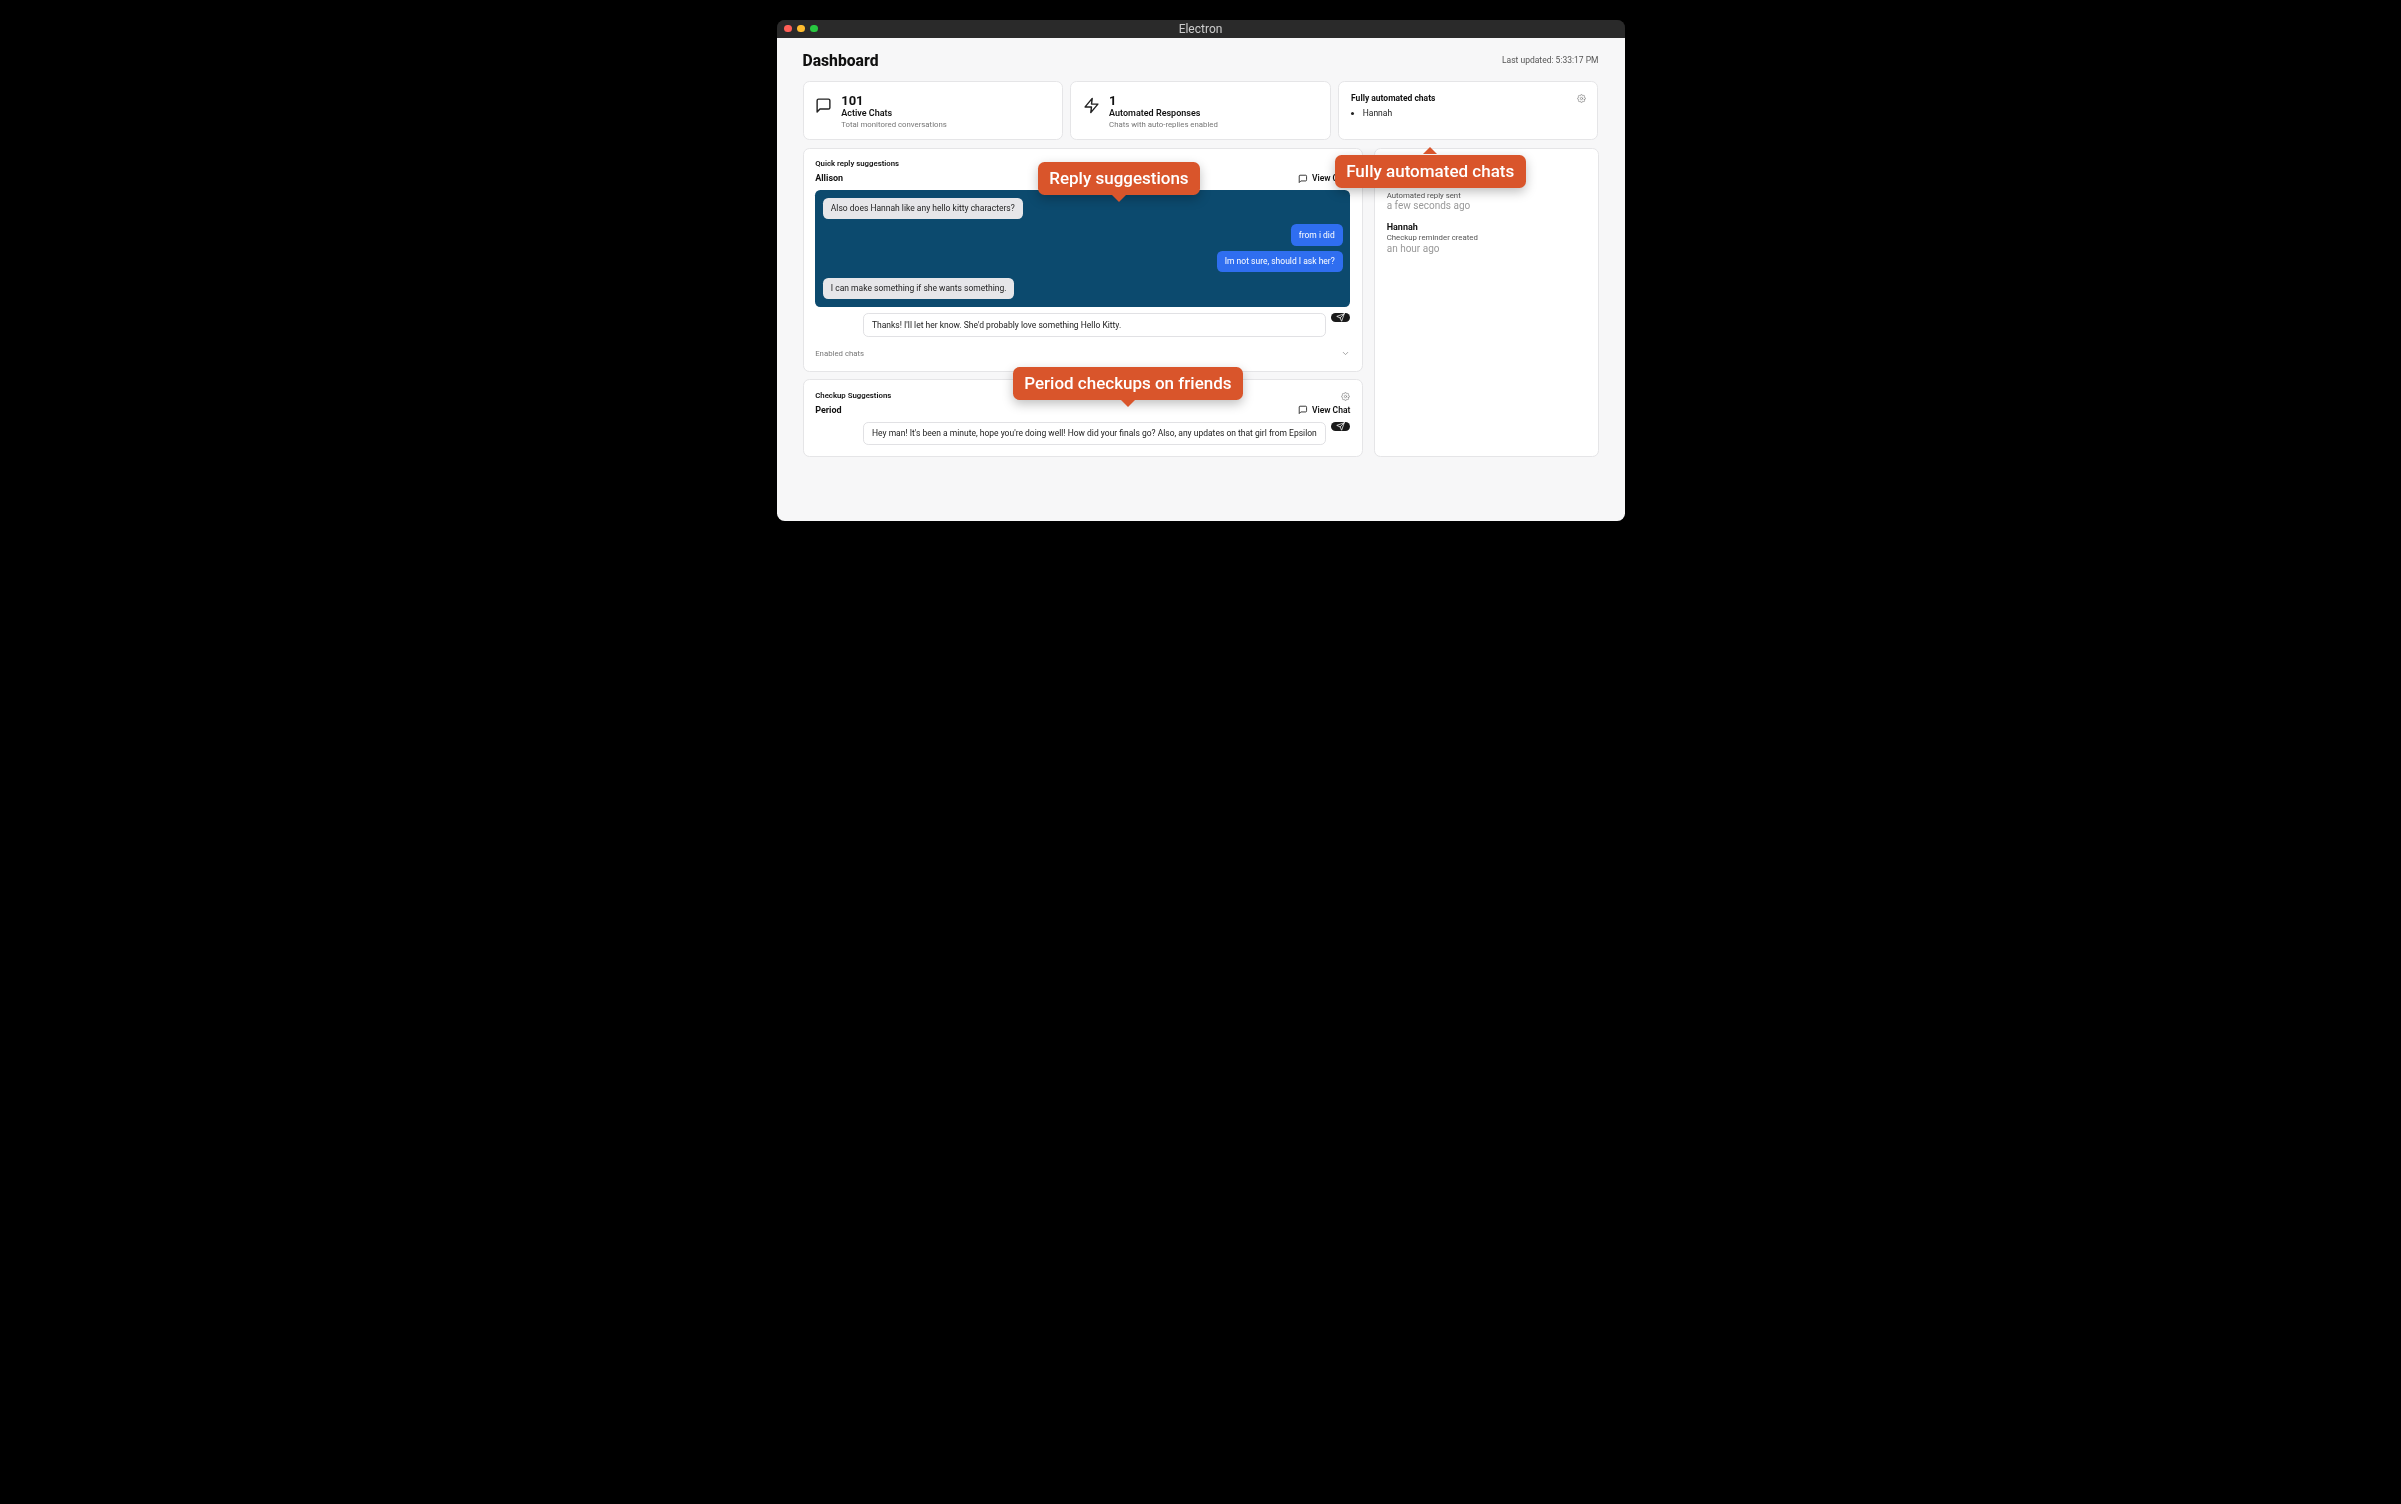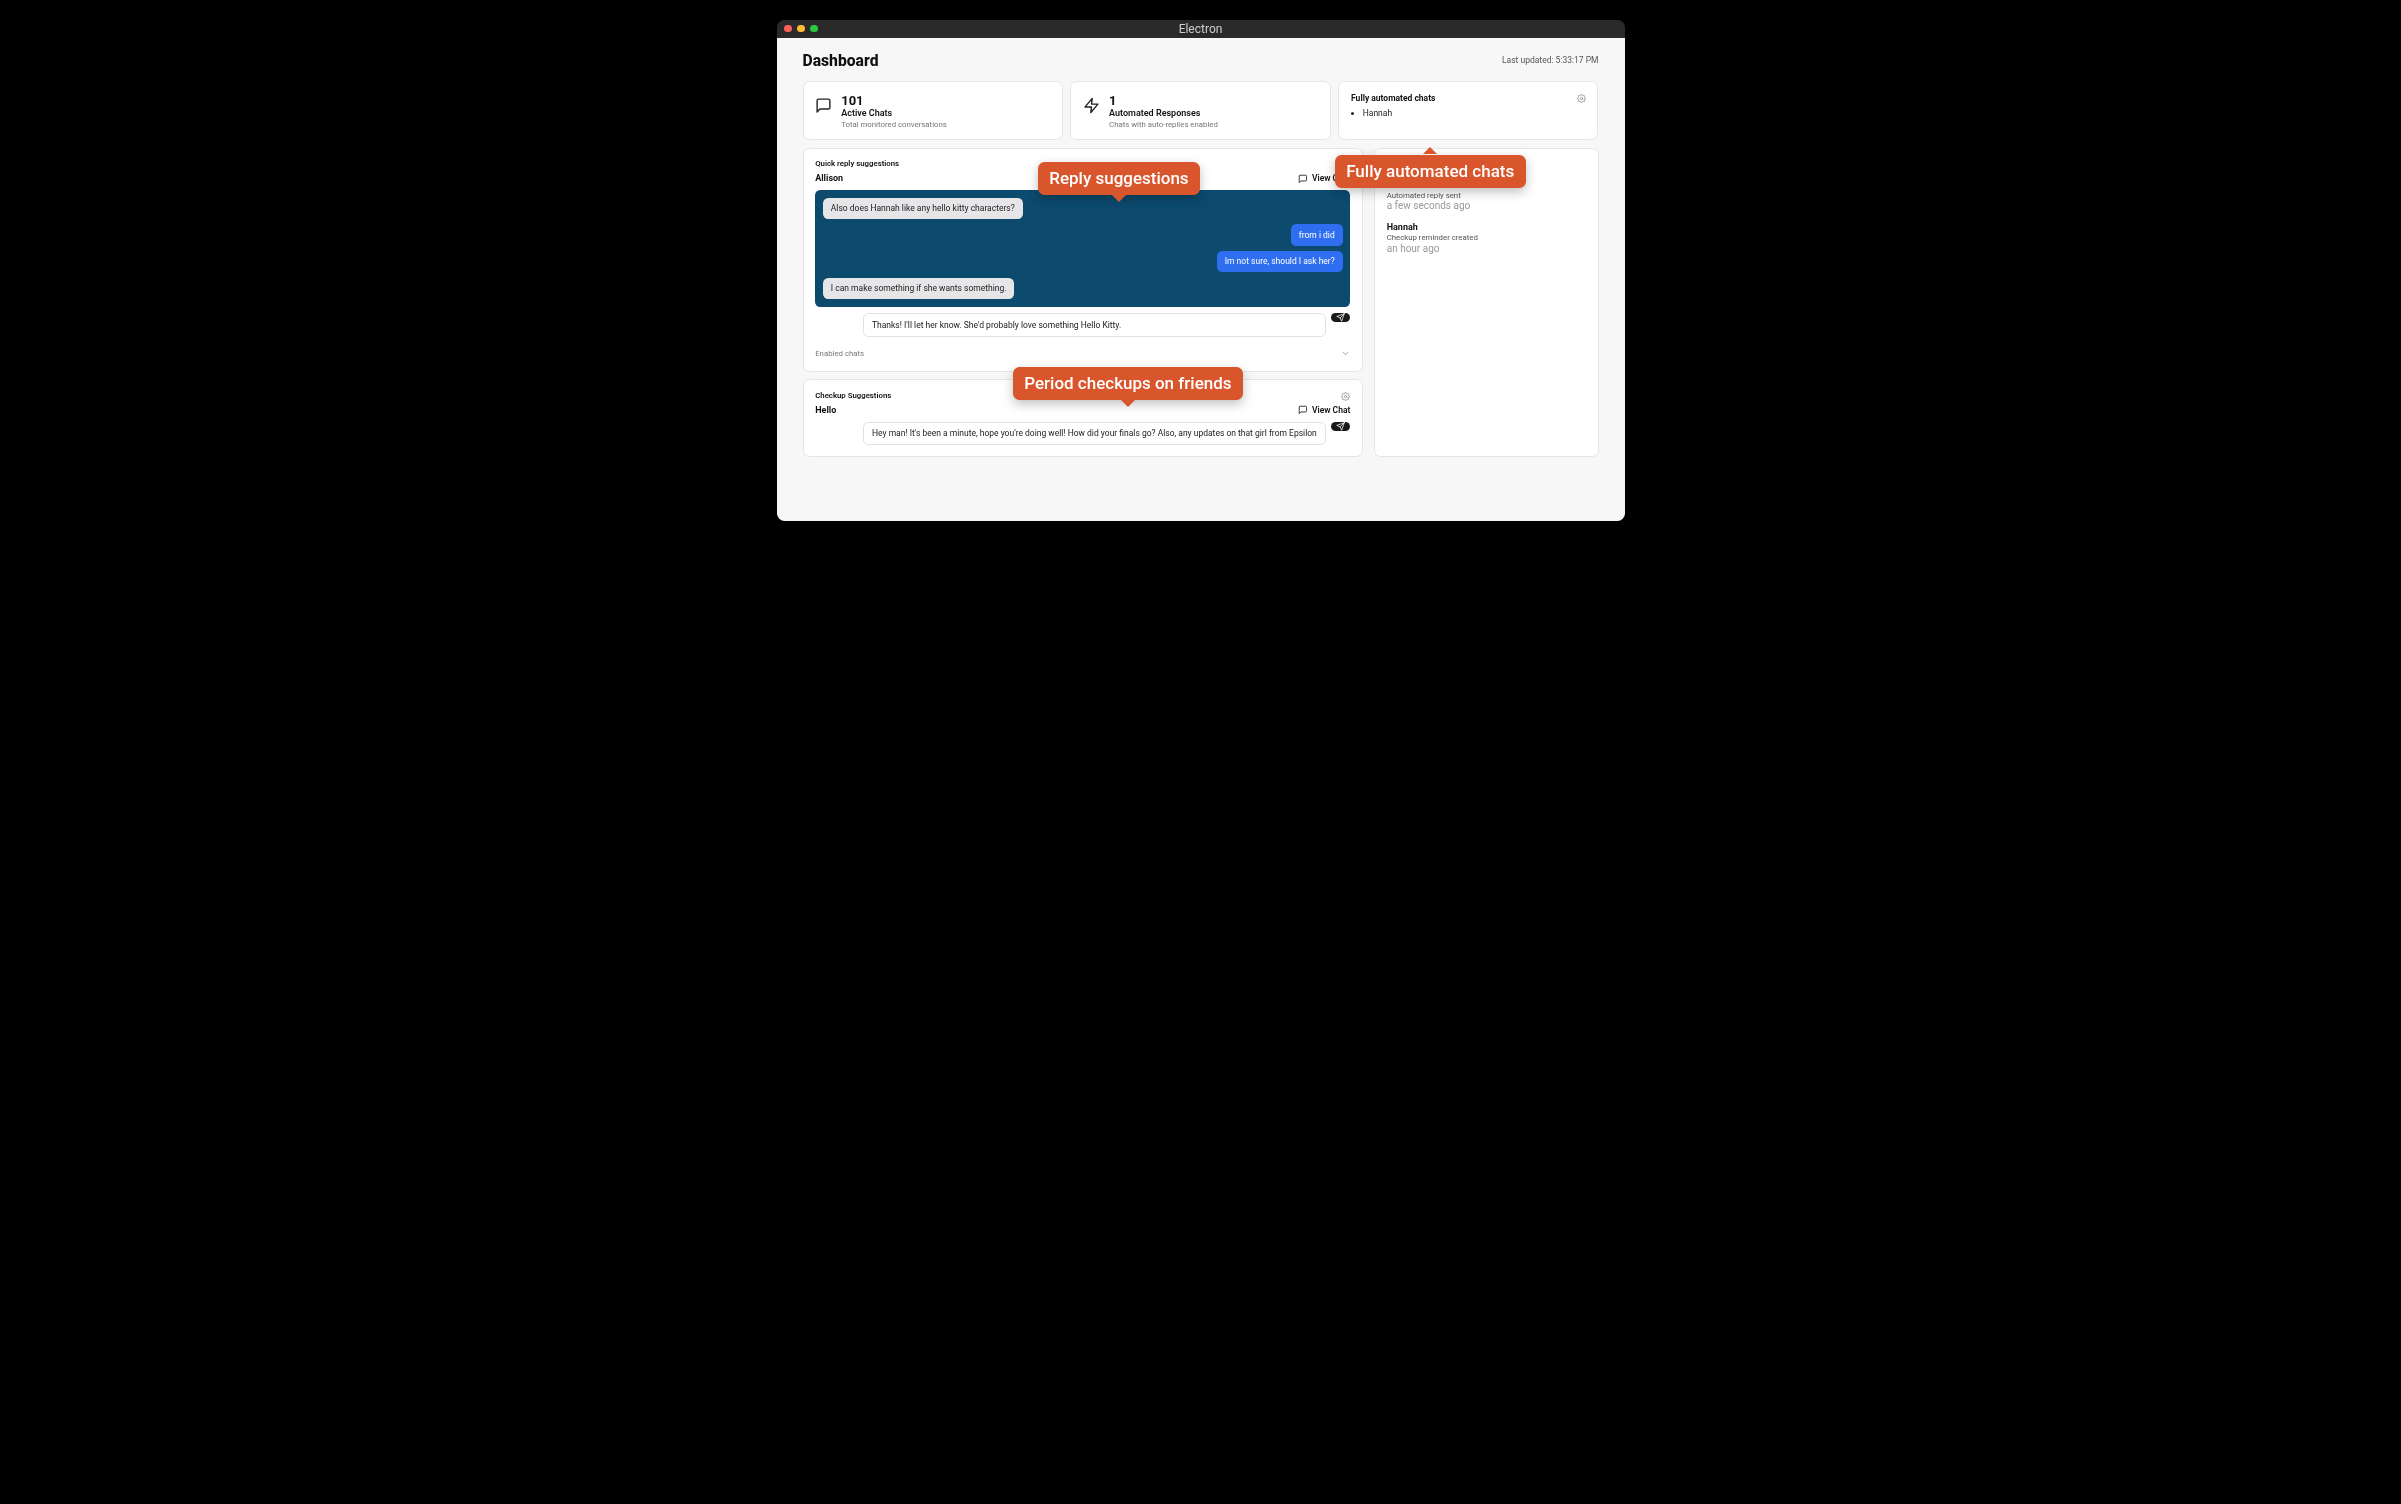--- a/index.html
+++ b/index.html
@@ -398,21 +398,21 @@
           <div class="card-header">
             <div class="section-small-title" style="margin-bottom:0">Checkup Suggestions</div>
             <span class="gear-icon">
               <svg viewBox="0 0 24 24" fill="none" stroke="currentColor" stroke-width="2" stroke-linecap="round" stroke-linejoin="round">
                   <circle cx="12" cy="12" r="3"></circle>
                   <path d="M19.4 15a1.65 1.65 0 0 0 .33 1.82l.06.06a2 2 0 1 1-2.83 2.83l-.06-.06a1.65 1.65 0 0 0-1.82-.33 1.65 1.65 0 0 0-1 1.51V21a2 2 0 0 1-4 0v-.09a1.65 1.65 0 0 0-1-1.51 1.65 1.65 0 0 0-1.82.33l-.06.06a2 2 0 1 1-2.83-2.83l.06-.06a1.65 1.65 0 0 0 .33-1.82 1.65 1.65 0 0 0-1.51-1H3a2 2 0 0 1 0-4h.09a1.65 1.65 0 0 0 1.51-1 1.65 1.65 0 0 0-.33-1.82l-.06-.06a2 2 0 1 1 2.83-2.83l.06.06a1.65 1.65 0 0 0 1.82.33h0a1.65 1.65 0 0 0 1-1.51V3a2 2 0 0 1 4 0v.09a1.65 1.65 0 0 0 1 1.51h0a1.65 1.65 0 0 0 1.82-.33l.06-.06a2 2 0 1 1 2.83 2.83l-.06.06a1.65 1.65 0 0 0-.33 1.82v0a1.65 1.65 0 0 0 1.51 1H21a2 2 0 0 1 0 4h-.09a1.65 1.65 0 0 0-1.51 1z"></path>
                 </svg>
             </span>
           </div>
           <div class="chat-header">
-            <div class="chat-name">Hello</div>
+            <div class="chat-name">Period</div>
             <div class="view-chat">
               <span class="icon">
                 <svg viewBox="0 0 24 24" fill="none" stroke="currentColor" stroke-width="2" stroke-linecap="round" stroke-linejoin="round">
                     <path d="M21 15a2 2 0 0 1-2 2H7l-4 4V5a2 2 0 0 1 2-2h14a2 2 0 0 1 2 2z"></path>
                   </svg>
               </span>
               <span>View Chat</span>
             </div>
           </div>
           <div class="reply-row">

